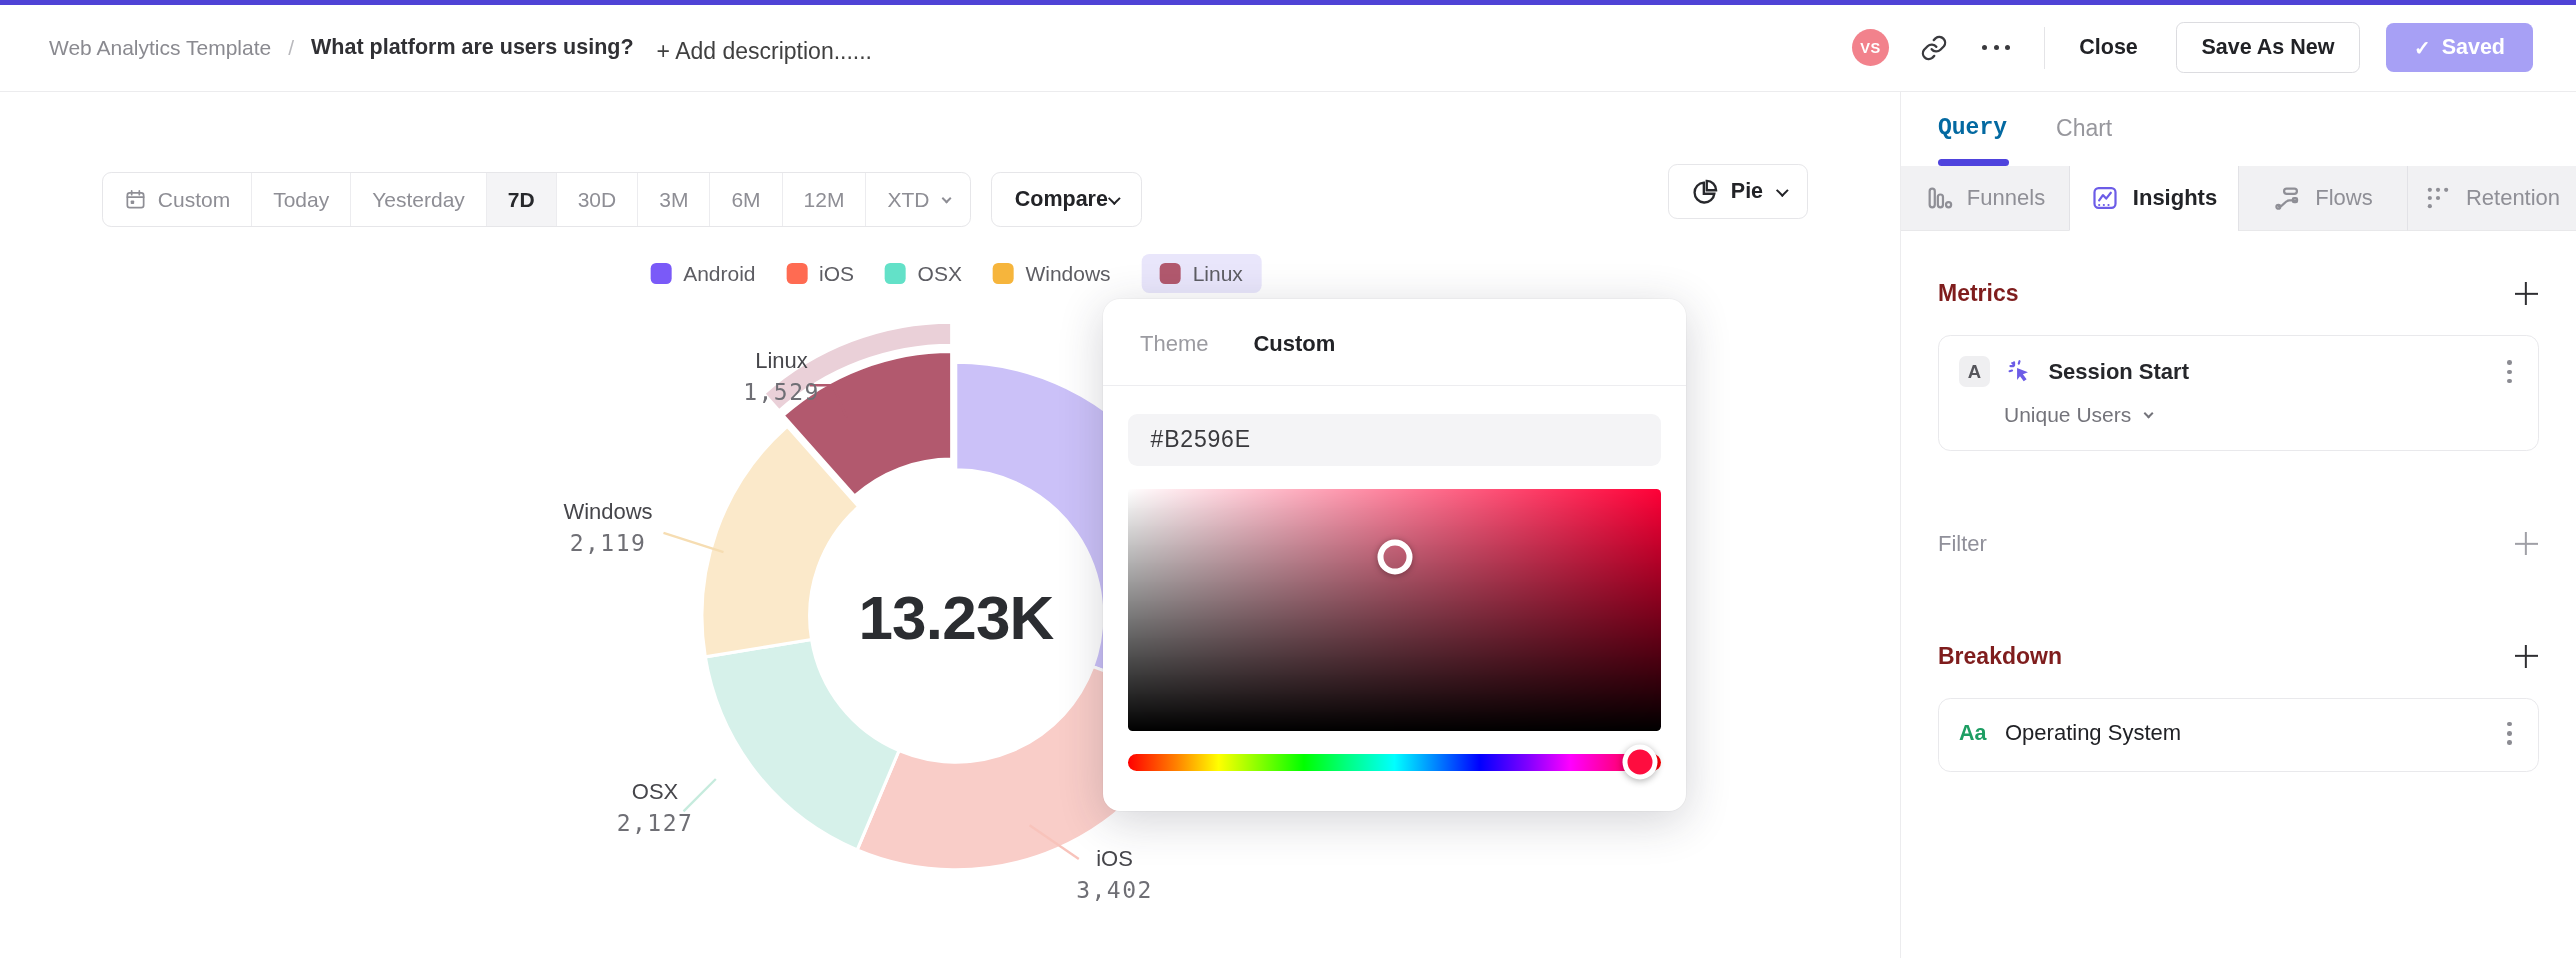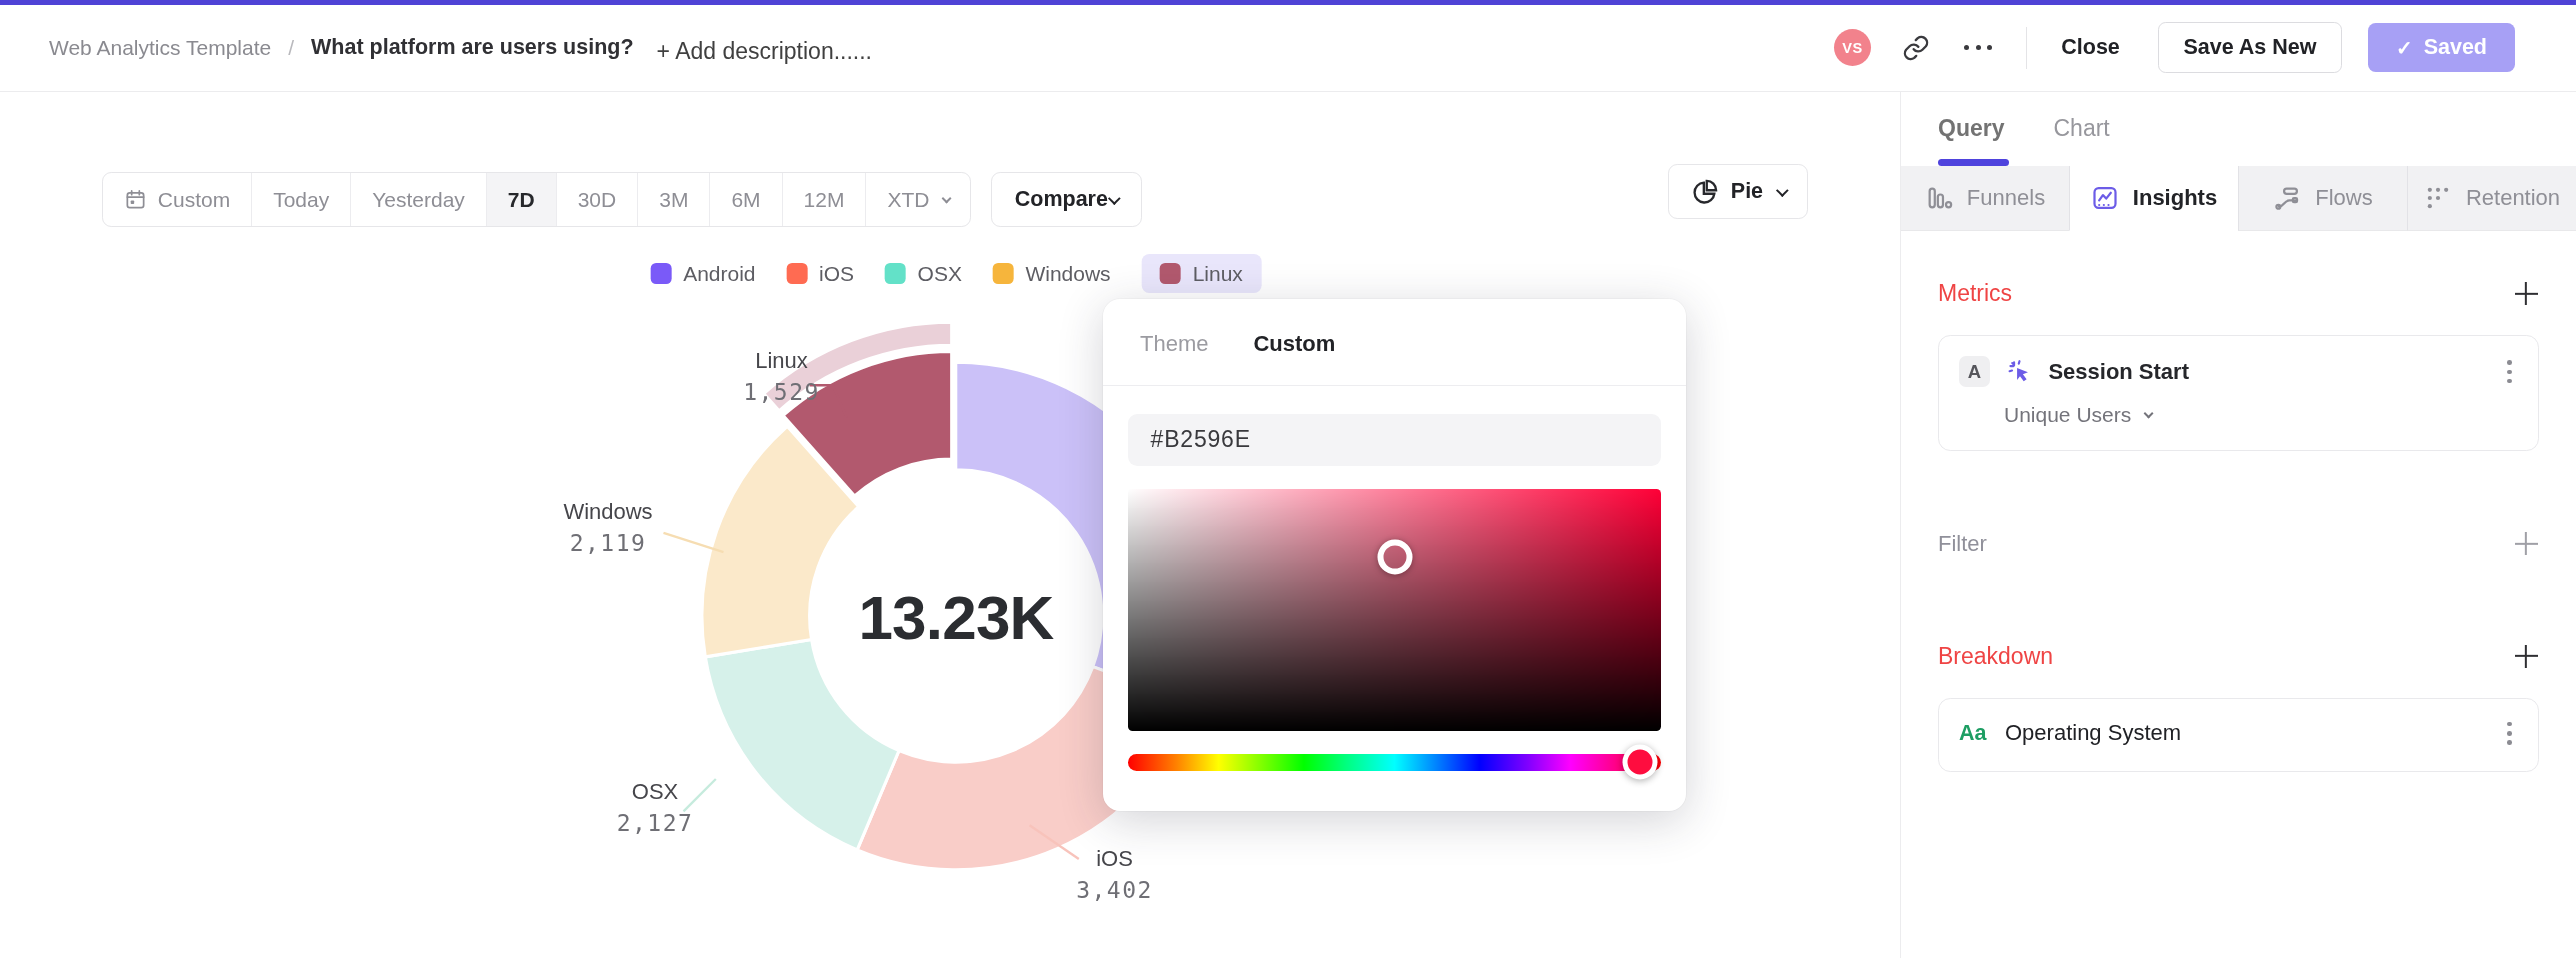--- a/index.html
+++ b/index.html
@@ -4,21 +4,21 @@
 <style>
   * { margin:0; padding:0; box-sizing:border-box; }
   html,body { width:2576px; height:959px; background:#fff; font-family:"Liberation Sans",sans-serif; overflow:hidden; }
   .page { position:relative; width:2576px; height:959px; background:#fff; }
 
   
   .accent-strip { position:absolute; left:0; top:0; width:100%; height:4.6px; background:#4f43d6; }
 
   
   .header { position:absolute; left:0; top:4.6px; width:100%; height:87px; border-bottom:0.8px solid #ececee;
-            display:flex; align-items:center; padding:0 61px 0 49px; background:#fff; }
+            display:flex; align-items:center; padding:0 43px 0 49px; background:#fff; }
   .crumb-root { color:#8a8a90; font-size:21px; }
   .crumb-sep { color:#b9b9bd; font-size:21px; margin:0 17px; }
   .doc-title { color:#303034; font-size:21.5px; font-weight:700; }
   .add-desc { color:#404040; font-size:23px; margin-left:23px;margin-top:8px; }
   .hdr-spacer { flex:1; }
   .avatar { width:37px; height:37px; border-radius:50%; background:#f2828c; color:#fff; font-size:14.6px; font-weight:700;
             display:flex; align-items:center; justify-content:center; margin-right:31px; letter-spacing:0.4px; }
   .hdr-icon { display:flex; align-items:center; justify-content:center; margin-right:34px; color:#3a3a3e; }
   .dots3 { display:flex; gap:6.2px; margin-right:34px; }
   .dots3 i { width:5.4px; height:5.4px; border-radius:50%; background:#3a3a3e; }
@@ -76,30 +76,30 @@
   .hue-bar { position:relative; margin:23px 24.6px 0 24.6px; height:17px; border-radius:8.5px;
              background:linear-gradient(to right,#f00 0%,#ff8000 9%,#ff0 17%,#80ff00 25%,#0f0 33%,#00ff80 41%,#0ff 50%,#0080ff 58%,#00f 66%,#8000ff 75%,#f0f 83%,#ff0080 92%,#f00 100%); }
   .hue-handle { position:absolute; top:50%; width:35px; height:35px; border-radius:50%; background:#fe0d3f; border:5.4px solid #fff;
                 transform:translate(-50%,-50%); box-shadow:0 1.5px 7.7px rgba(0,0,0,.30); }
 
   
   .v-divider { position:absolute; left:1900px; top:92px; bottom:0; width:0.8px; background:#ececee; }
   .sidebar { position:absolute; left:1901px; top:92px; right:0; bottom:0; background:#fff; }
   .qc-row { display:flex; gap:49px; padding:23px 0 0 37px; font-size:23px; }
   .qc-tab { color:#97979d; }
-  .qc-tab.active { color:#737373; font-weight:600; }
+  .qc-tab.active { color:#0369a1; font-weight:600;font-family:Liberation Mono, monospace; }
   .q-underline { width:71px; height:7px; border-radius:4.6px; background:#4f43dd; margin:17px 0 0 37px; }
   .view-tabs { display:flex; height:65px; margin-top:0; }
   .vtab { flex:1; display:flex; align-items:center; justify-content:center; gap:14px; font-size:22px; color:#8f8f96;
           background:#f1f1f3; border-left:0.8px solid #e2e2e6; border-bottom:0.8px solid #e8e8ea; white-space:nowrap; }
   .vtab:first-child { border-left:none; }
   .vtab.active { background:#fff; color:#222327; font-weight:600; border-bottom:0.8px solid transparent; }
   .sb-content { padding:37px 37px 0 37px; }
   .sec-head { display:flex; align-items:center; justify-content:space-between; }
-  .sec-title { font-size:23px; font-weight:400; color:#ef4444; }
+  .sec-title { font-size:23px; font-weight:700; color:#7f1d1d; }
   .sec-title.muted { color:#90909a; font-weight:400; font-size:22px; }
   .plus { position:relative; width:26px; height:26px; }
   .plus::before, .plus::after { content:""; position:absolute; background:#2f2f33; }
   .plus::before { left:50%; top:1.5px; bottom:1.5px; width:2.3px; transform:translateX(-50%); }
   .plus::after  { top:50%; left:1.5px; right:1.5px; height:2.3px; transform:translateY(-50%); }
   .plus.muted::before, .plus.muted::after { background:#a0a0a6; }
   .card { border:0.8px solid #e9e9ec; border-radius:12.3px; margin-top:28px; padding:20px 23px 23px 20px; }
   .card-row1 { display:flex; align-items:center; }
   .letter-badge { width:31px; height:31px; border-radius:7px; background:#efeff1; color:#55555b; font-size:18.5px; font-weight:600;
                   display:flex; align-items:center; justify-content:center; }

